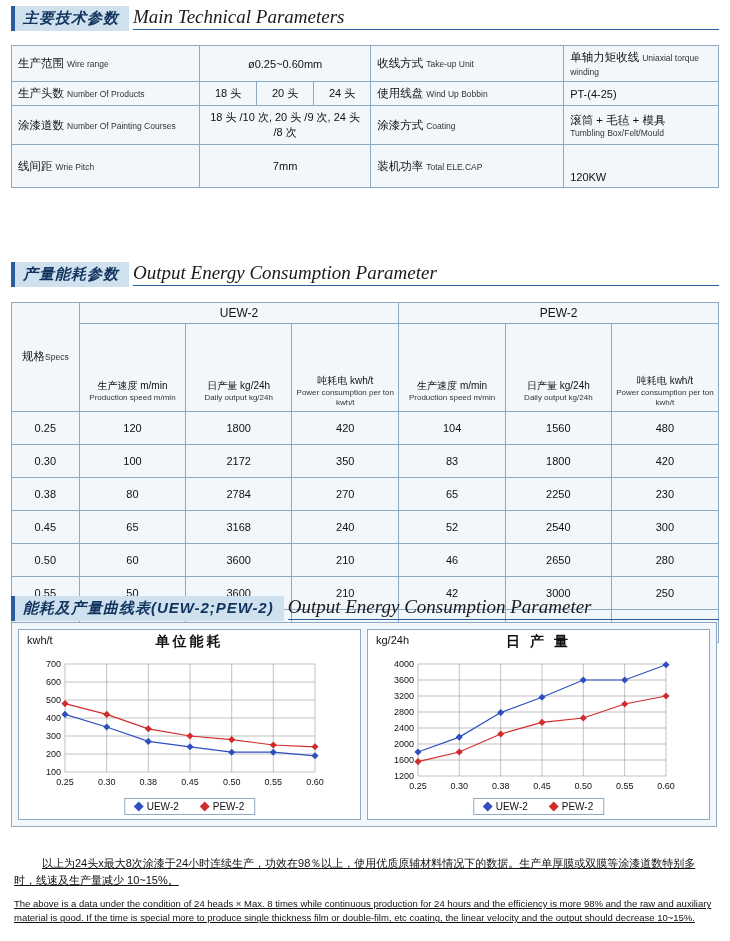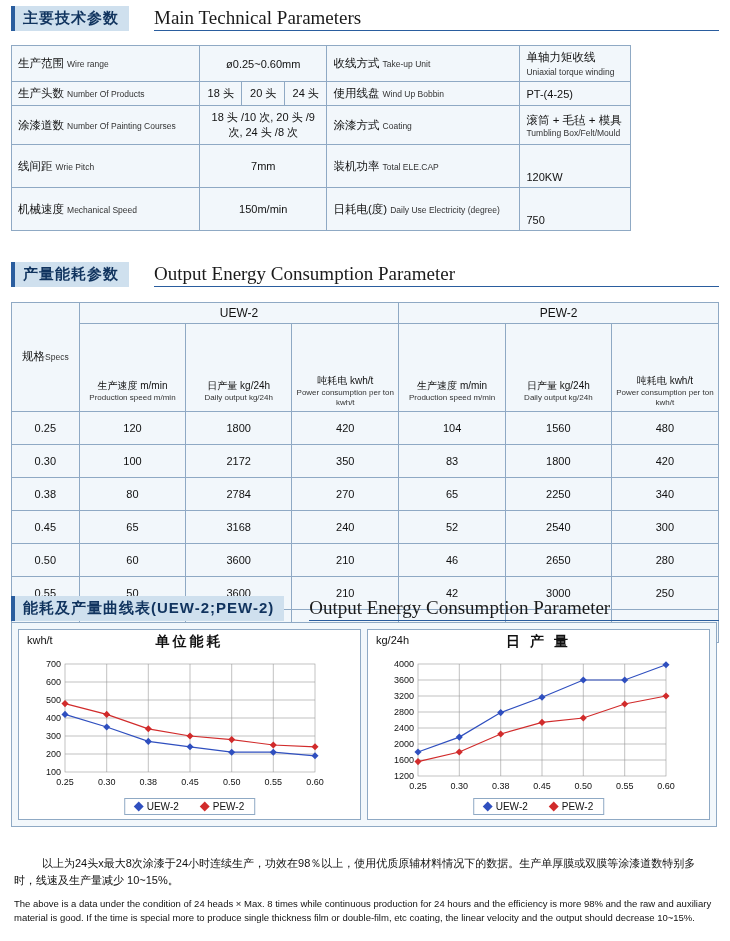--- a/index.html
+++ b/index.html
@@ -8,21 +8,21 @@
     background:#ffffff;
     font-family:"Liberation Sans", sans-serif;
     font-size:11px;
     color:#111;
     position:relative;
     overflow:hidden;
   }
   .page{position:relative;width:730px;height:941px;}
 
   
-  .sec-head{display:flex;align-items:flex-end;gap:25px;}
+  .sec-head{display:flex;align-items:flex-start;gap:4px;font-style:italic;}
   .sec-cn{
     background:#cfe0ee;
     border-left:4px solid #2a5d9e;
     padding:3px 10px 3px 8px;
     font-size:15px;
     font-weight:bold;
     color:#10335e;
     letter-spacing:1px;
     white-space:nowrap;
   }
@@ -30,21 +30,21 @@
     font-family:"Liberation Serif", serif;
     font-size:19px;
     color:#1a1a1a;
     padding-bottom:1px;
     border-bottom:1px solid #2a5d9e;
     flex:1;
     white-space:nowrap;
   }
 
   
-  .tbl{border-collapse:collapse;width:620px;}
+  .tbl{border-collapse:collapse;width:708px;}
   .tbl td{
     border:1px solid #8fa9c4;
     padding:4px 6px;
     vertical-align:middle;
     background:#f2f7fb;
   }
   .cn{font-size:11.5px;color:#111;}
   .en{font-size:8.5px;color:#333;}
   .ctr{text-align:center;}
 
@@ -156,32 +156,20 @@
           <span class="cn">线间距</span>
           <span class="en">Wrie Pitch</span>
         </td>
         <td colspan="3" class="ctr">7mm</td>
         <td>
           <span class="cn">装机功率</span>
           <span class="en">Total ELE.CAP</span>
         </td>
         <td style="vertical-align:bottom;margin-left:28px;">120KW</td>
       </tr>
-      <tr>
-        <td style="height:34px;">
-          <span class="cn">机械速度</span>
-          <span class="en">Mechanical Speed</span>
-        </td>
-        <td colspan="3" class="ctr">150m/min</td>
-        <td>
-          <span class="cn">日耗电(度)</span>
-          <span class="en">Daily Use Electricity (degree)</span>
-        </td>
-        <td style="vertical-align:bottom;">750</td>
-      </tr>
     </tbody>
       </table>
   </div>
 
   <div style="position:absolute;left:11px;top:262px;width:708px;">
     <div class="sec-head">
       <div class="sec-cn">产量能耗参数</div>
       <div class="sec-en">Output Energy Consumption Parameter</div>
     </div>
   </div>
@@ -241,21 +229,21 @@
         <td class="rowcell">1800</td>
         <td class="rowcell">420</td>
       </tr>
       <tr>
         <td class="rowcell">0.38</td>
         <td class="rowcell">80</td>
         <td class="rowcell">2784</td>
         <td class="rowcell">270</td>
         <td class="rowcell">65</td>
         <td class="rowcell">2250</td>
-        <td class="rowcell">340</td>
+        <td class="rowcell">230</td>
       </tr>
       <tr>
         <td class="rowcell">0.45</td>
         <td class="rowcell">65</td>
         <td class="rowcell">3168</td>
         <td class="rowcell">240</td>
         <td class="rowcell">52</td>
         <td class="rowcell">2540</td>
         <td class="rowcell">300</td>
       </tr>
@@ -440,18 +428,18 @@
           <span class="lg-item">
             <span class="dia" style="background:#d12b2b;"></span>
             <span>PEW-2</span>
           </span>
         </div>
       </div>
 
     </div>
   </div>
 
-  <div class="footer" style="position:absolute;left:14px;top:855px;width:702px;">
+  <div class="footer" style="position:absolute;left:14px;top:855px;width:702px;text-decoration:underline;">
     <div style="text-indent:28px;">以上为24头x最大8次涂漆于24小时连续生产，功效在98％以上，使用优质原辅材料情况下的数据。生产单厚膜或双膜等涂漆道数特别多时，线速及生产量减少 10~15%。</div>
     <div class="en-note" style="margin-top:8px;">The above is a data under the condition of 24 heads × Max. 8 times while continuous production for 24 hours and the efficiency is more 98% and the raw and auxiliary material is good. If the time is special more to produce single thickness film or double-film, etc coating, the linear velocity and the output should decrease 10~15%.</div>
   </div>
 
 </div>
 
 </body></html>

